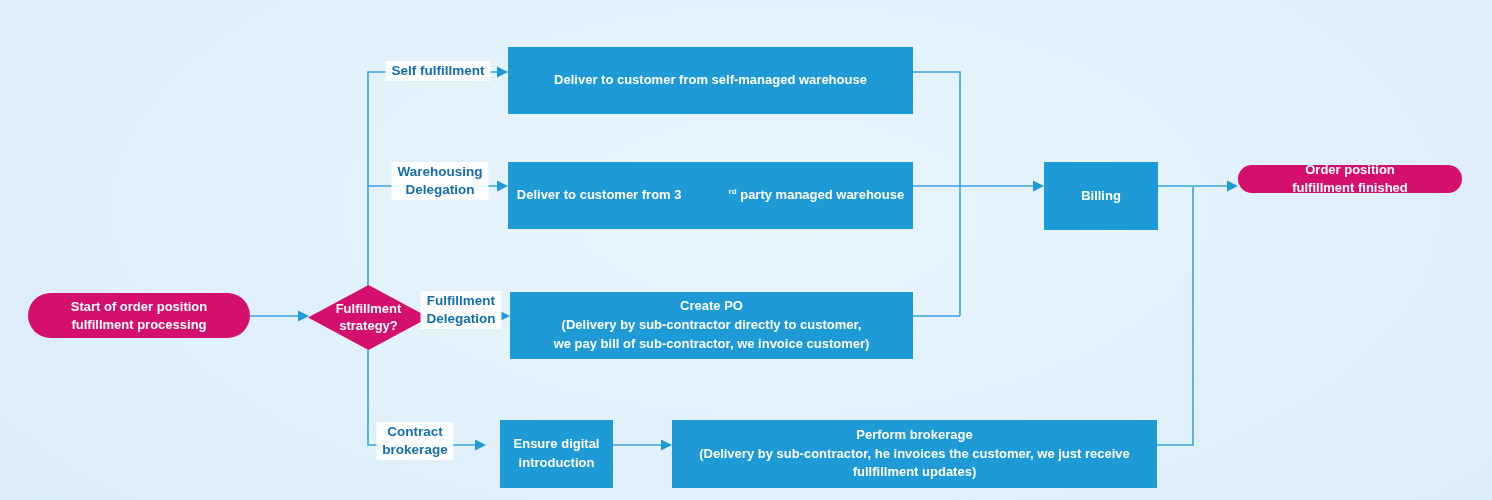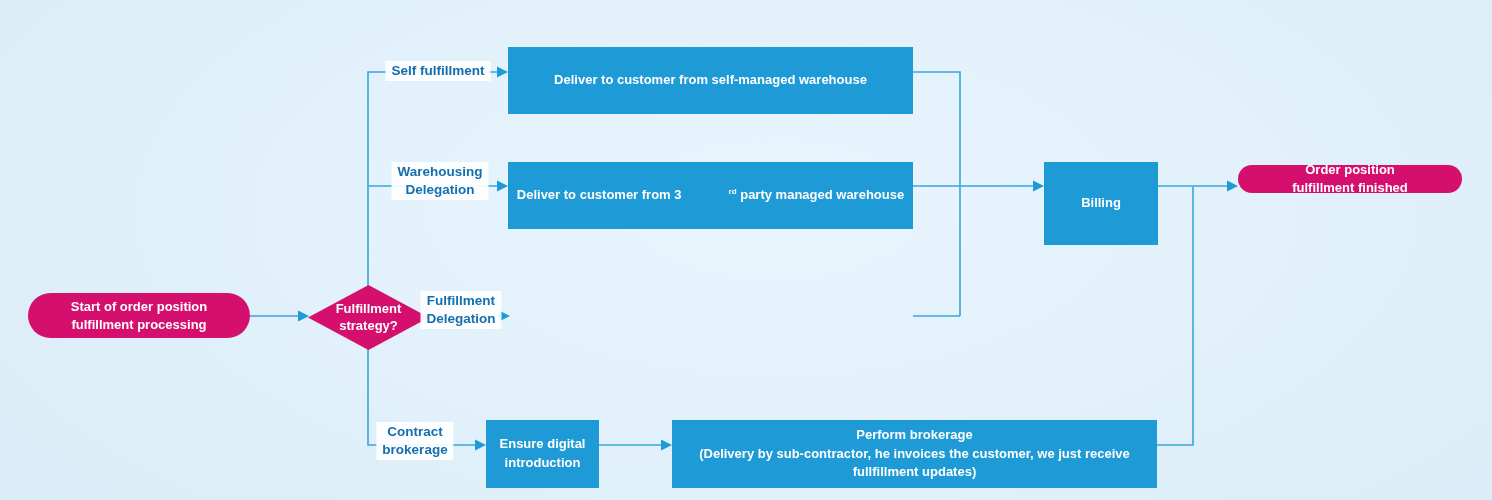--- a/index.html
+++ b/index.html
@@ -113,33 +113,38 @@
 brokerage</div>
 
   <div class="node box" style="left:508px; top:38px; width:405px; height:67px;">
     <span>Deliver to customer from self-managed warehouse</span>
   </div>
 
   <div class="node box" style="left:508px; top:153px; width:405px; height:67px;">
     <span><span>Deliver to customer from 3</span><sup>rd</sup><span> party managed warehouse</span></span>
   </div>
 
+  <div class="node box" style="left:510px; top:283px; width:403px; height:67px;">
+    <span>Create PO
+(Delivery by sub-contractor directly to customer,
+we pay bill of sub-contractor, we invoice customer)</span>
+  </div>
 
-  <div class="node box" style="left:486px; top:411px; width:113px; height:68px;">
+  <div class="node box" style="left:500px; top:411px; width:113px; height:68px;">
     <span>Ensure digital
 introduction</span>
   </div>
 
   <div class="node box" style="left:672px; top:411px; width:485px; height:68px;">
     <span>Perform brokerage
 (Delivery by sub-contractor, he invoices the customer, we just receive
 fullfillment updates)</span>
   </div>
 
-  <div class="node box" style="left:1044px; top:153px; width:114px; height:83px;">
+  <div class="node box" style="left:1044px; top:153px; width:114px; height:68px;">
     <span>Billing</span>
   </div>
 
   <div class="node pill" style="left:1238px; top:165px; width:224px; height:28px;">
     <span>Order position
 fulfillment finished</span>
   </div>
 
 </div>
 

